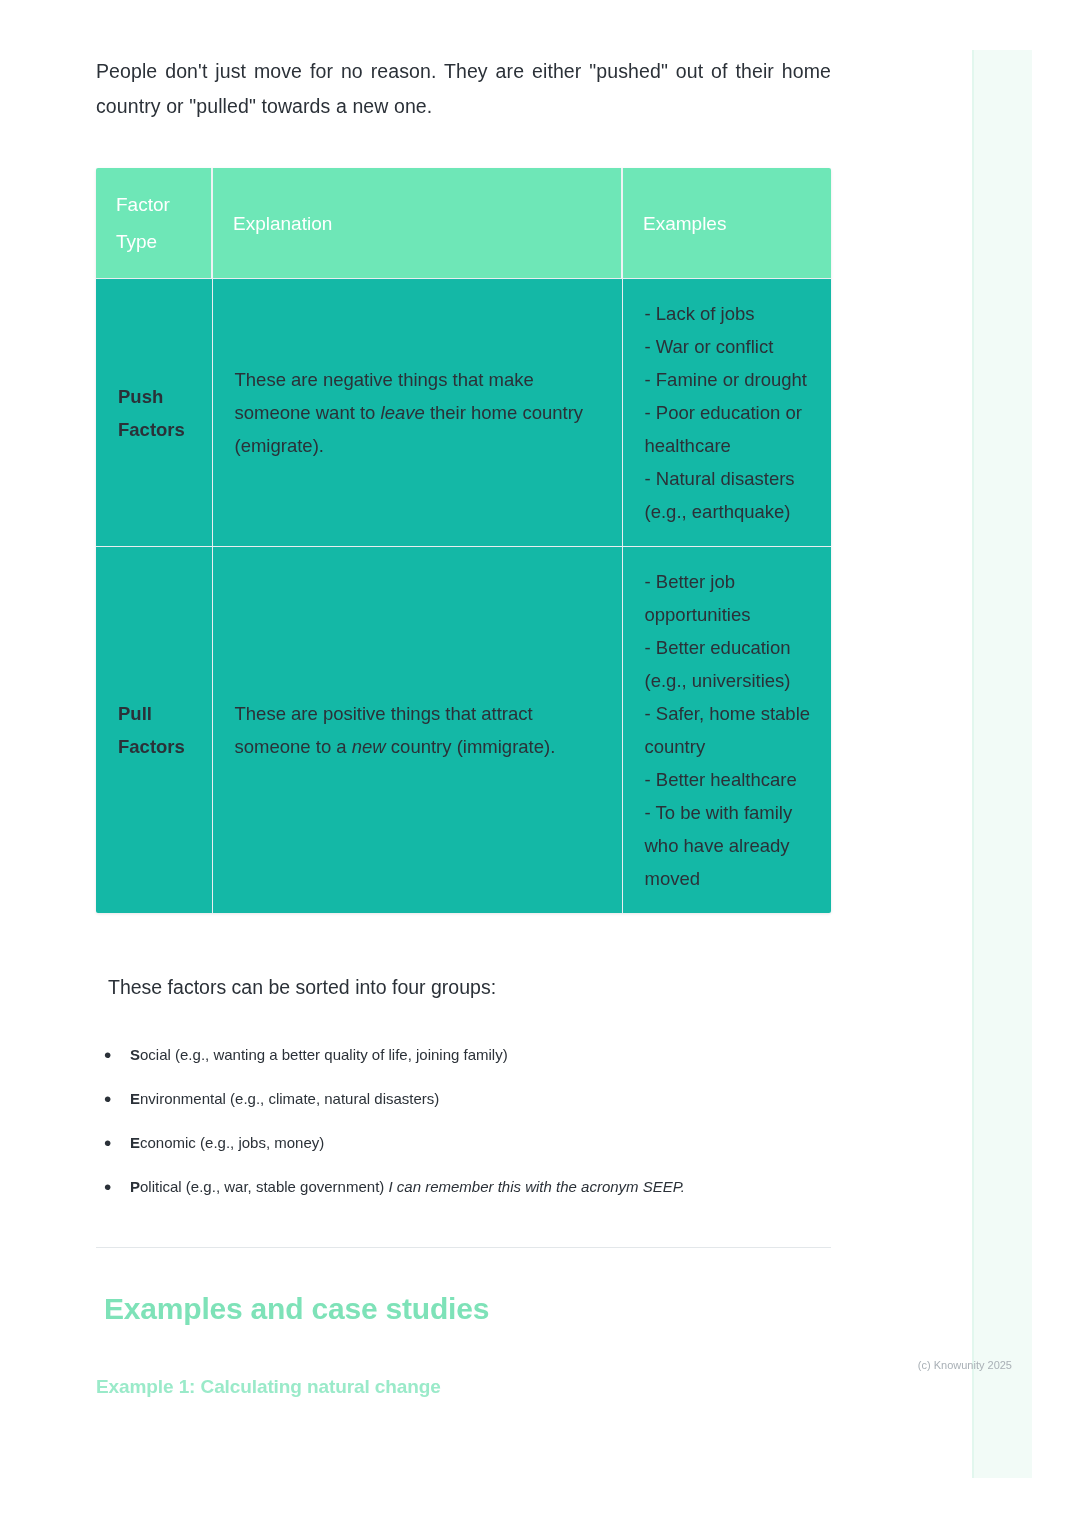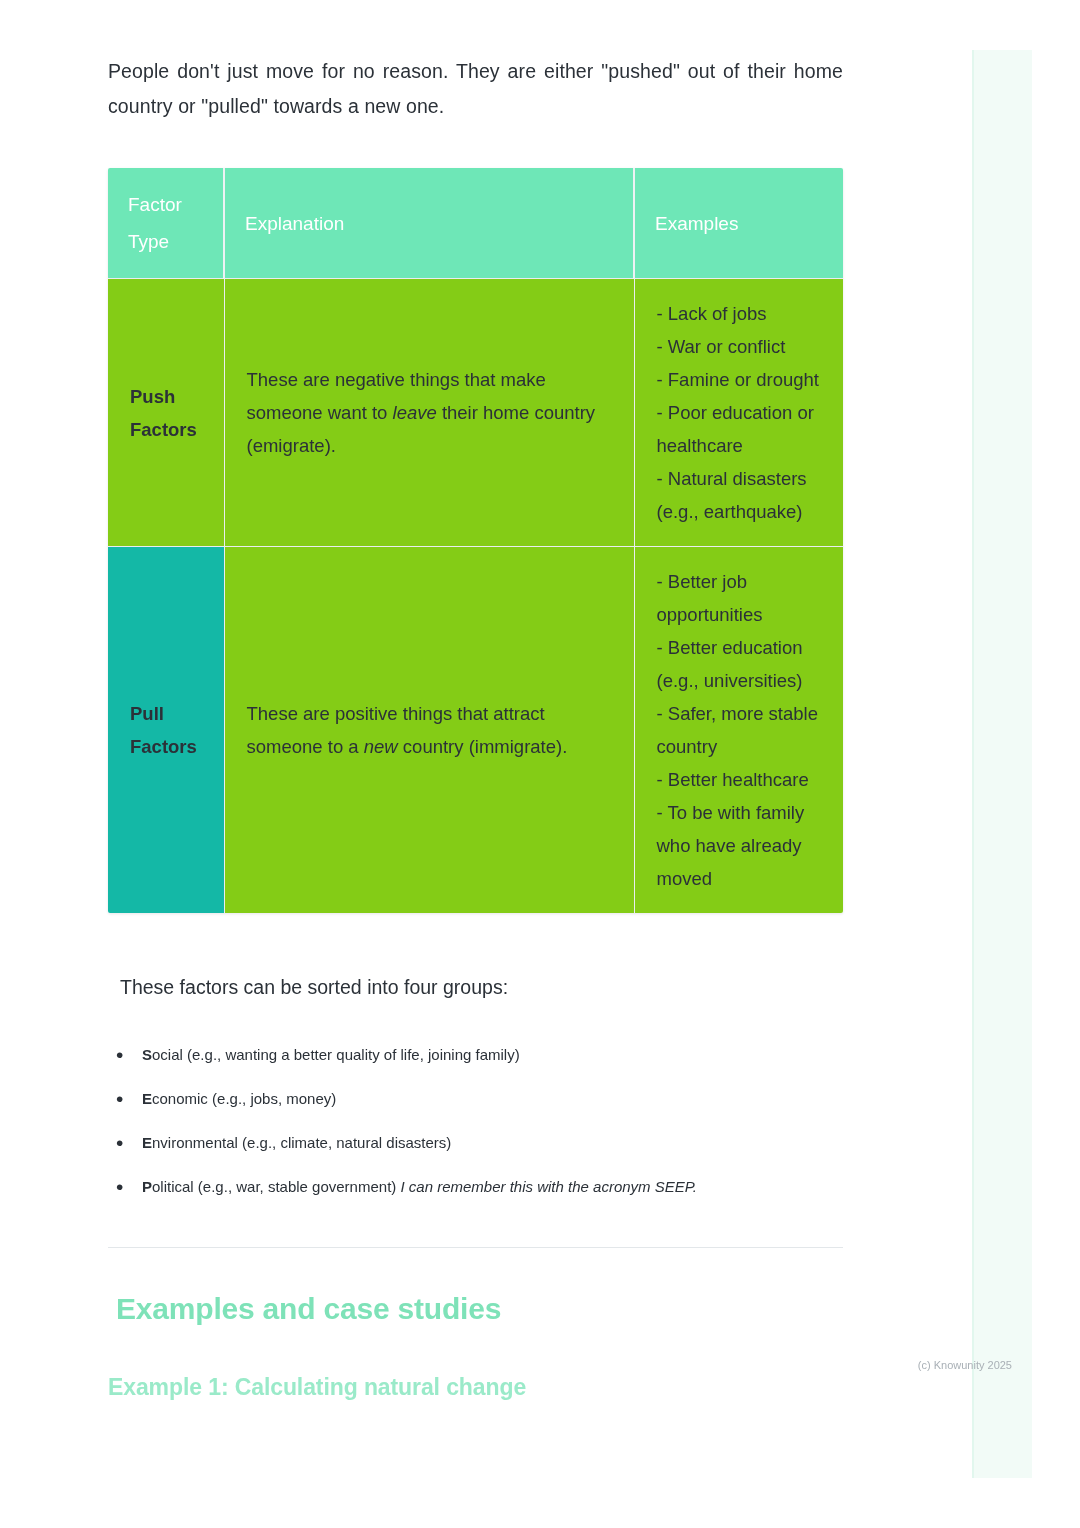--- a/index.html
+++ b/index.html
@@ -25,21 +25,21 @@
     width: 58px;
     height: 1428px;
     background: #f2fbf7;
     border-left: 2px solid #e2f7ee;
     pointer-events: none;
   }
 
   
   .page {
     position: absolute;
-    left: 108px;
+    left: 96px;
     top: 0;
     width: 735px;
   }
 
   .intro-para {
     margin: 0;
     padding-top: 54px;
     font-size: 19.5px;
     line-height: 35px;
     text-align: justify;
@@ -69,21 +69,21 @@
     line-height: 37px;
     text-align: left;
     vertical-align: middle;
     padding: 18px 20px;
     border-right: 2px solid #eef2f4;
     height: 72px;
   }
   .factor-table thead th:last-child { border-right: none; }
 
   .factor-table tbody td {
-    background: #84cc16;
+    background: #14b8a6;
     border-top: 1px solid #e9edf0;
     border-right: 1px solid #e9edf0;
     vertical-align: middle;
     font-size: 18.5px;
     line-height: 33px;
     color: #2b3138;
     padding: 18px 22px;
   }
   .factor-table tbody td:last-child { border-right: none; }
   .factor-table tbody tr:nth-child(2) td.col-type { background: #14b8a6; }
@@ -153,21 +153,21 @@
     padding-top: 32px;
     font-size: 30px;
     font-weight: bold;
     line-height: 42px;
     color: #7ee2b8;
     letter-spacing: -0.2px;
   }
   .h-sub {
     margin: 0;
     padding-top: 32px;
-    font-size: 23px;
+    font-size: 19px;
     font-weight: bold;
     line-height: 34px;
     color: #9aeac9;
     letter-spacing: -0.1px;
   }
 
   
   .watermark {
     position: absolute;
     right: 68px;
@@ -215,35 +215,35 @@
           </ul>
         </td>
       </tr>
       <tr>
         <td class="col-type">Pull Factors</td>
         <td class="col-expl"><span>These are positive things that attract someone to a </span><em>new</em><span> country (immigrate).</span></td>
         <td class="col-ex">
           <ul class="ex-list">
             <li>- Better job opportunities</li>
             <li>- Better education (e.g., universities)</li>
-            <li>- Safer, more stable country</li>
+            <li>- Safer, home stable country</li>
             <li>- Better healthcare</li>
             <li>- To be with family who have already moved</li>
           </ul>
         </td>
       </tr>
     </tbody>
   </table>
 
   <p class="sub-para">These factors can be sorted into four groups:</p>
 
   <ul class="seep-list">
     <li><b>S</b><span>ocial (e.g., wanting a better quality of life, joining family)</span><em></em></li>
+    <li><b>E</b><span>nvironmental (e.g., climate, natural disasters)</span><em></em></li>
     <li><b>E</b><span>conomic (e.g., jobs, money)</span><em></em></li>
-    <li><b>E</b><span>nvironmental (e.g., climate, natural disasters)</span><em></em></li>
     <li><b>P</b><span>olitical (e.g., war, stable government) </span><em>I can remember this with the acronym SEEP.</em></li>
   </ul>
 
   <hr class="divider">
 
   <h2 class="h-section">Examples and case studies</h2>
   <h3 class="h-sub">Example 1: Calculating natural change</h3>
 
 </div>
 

